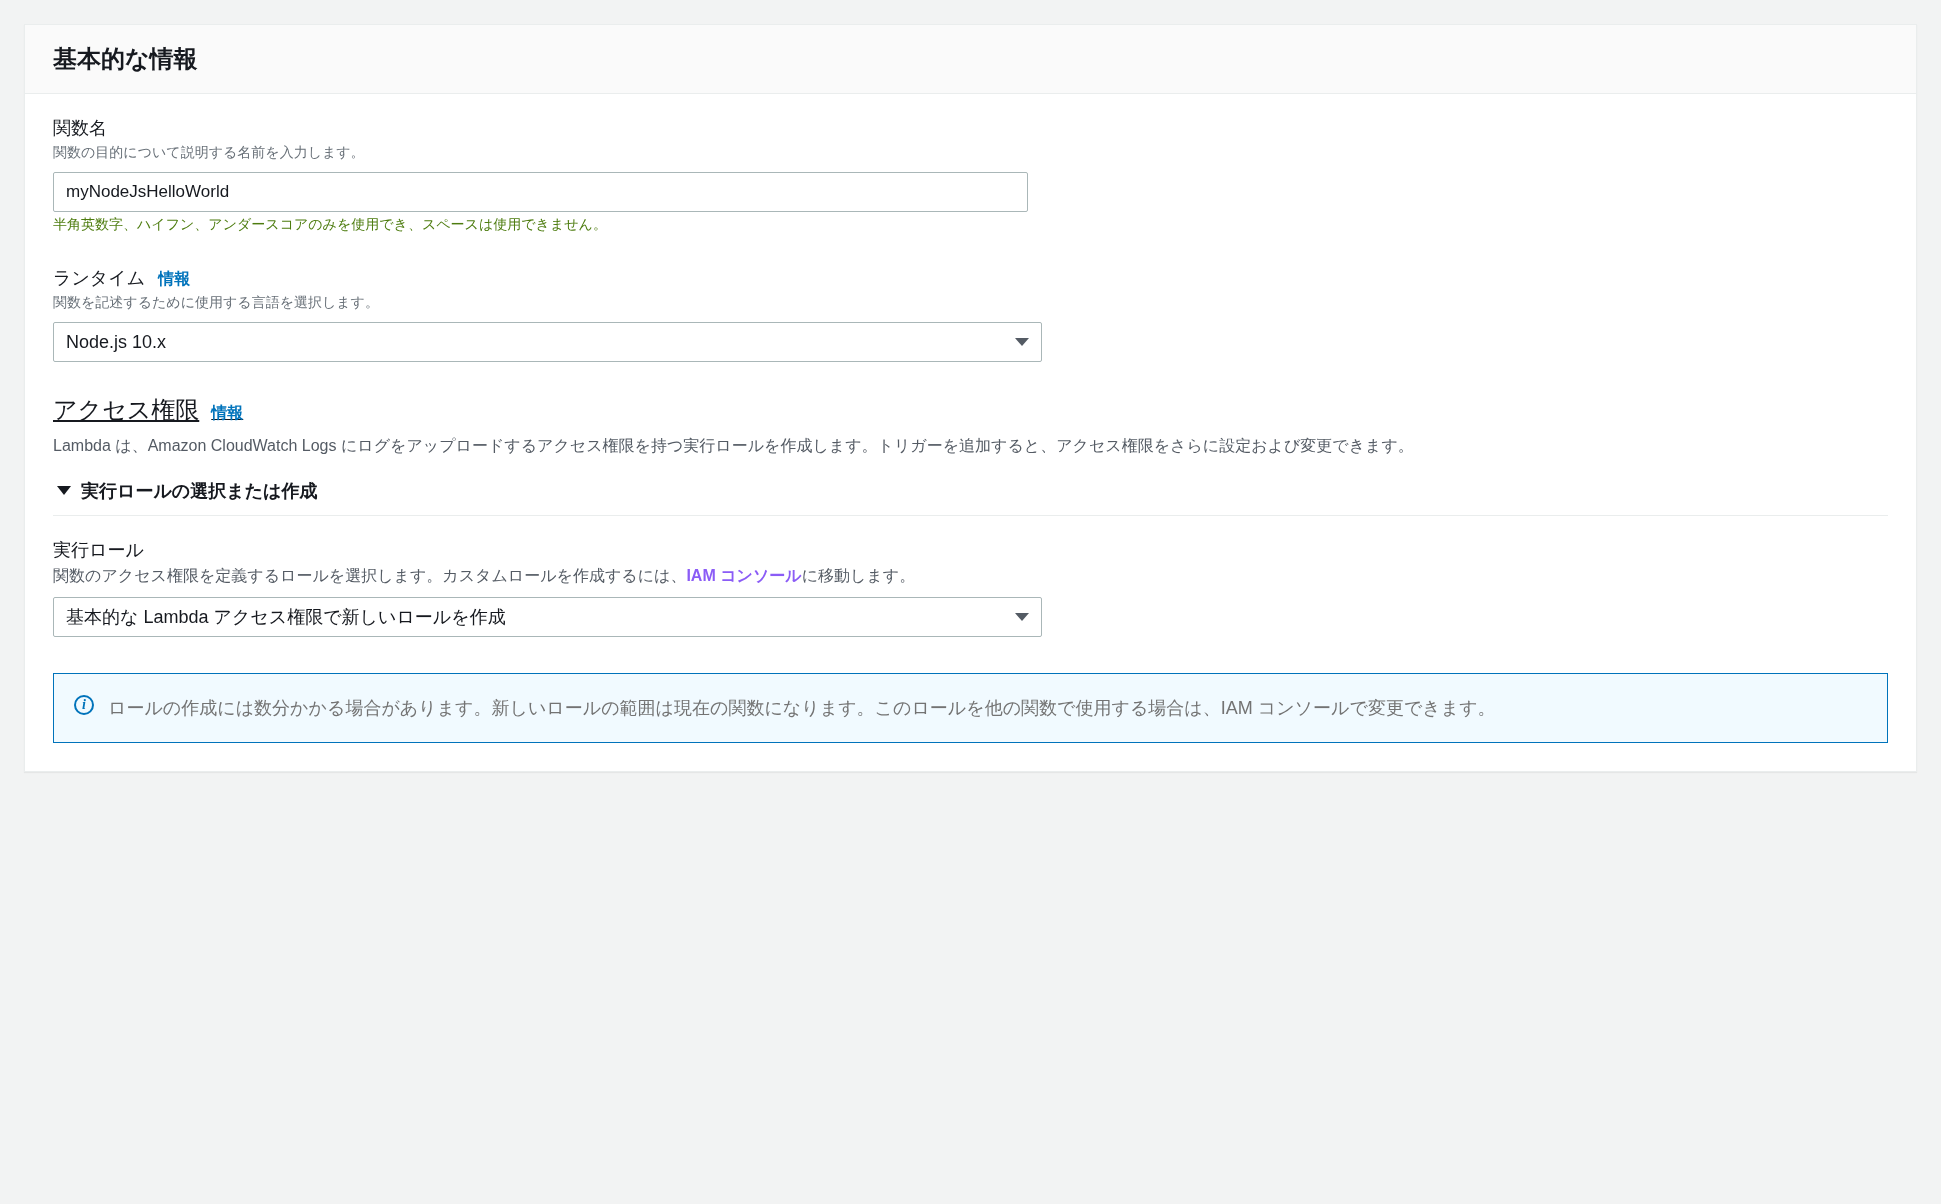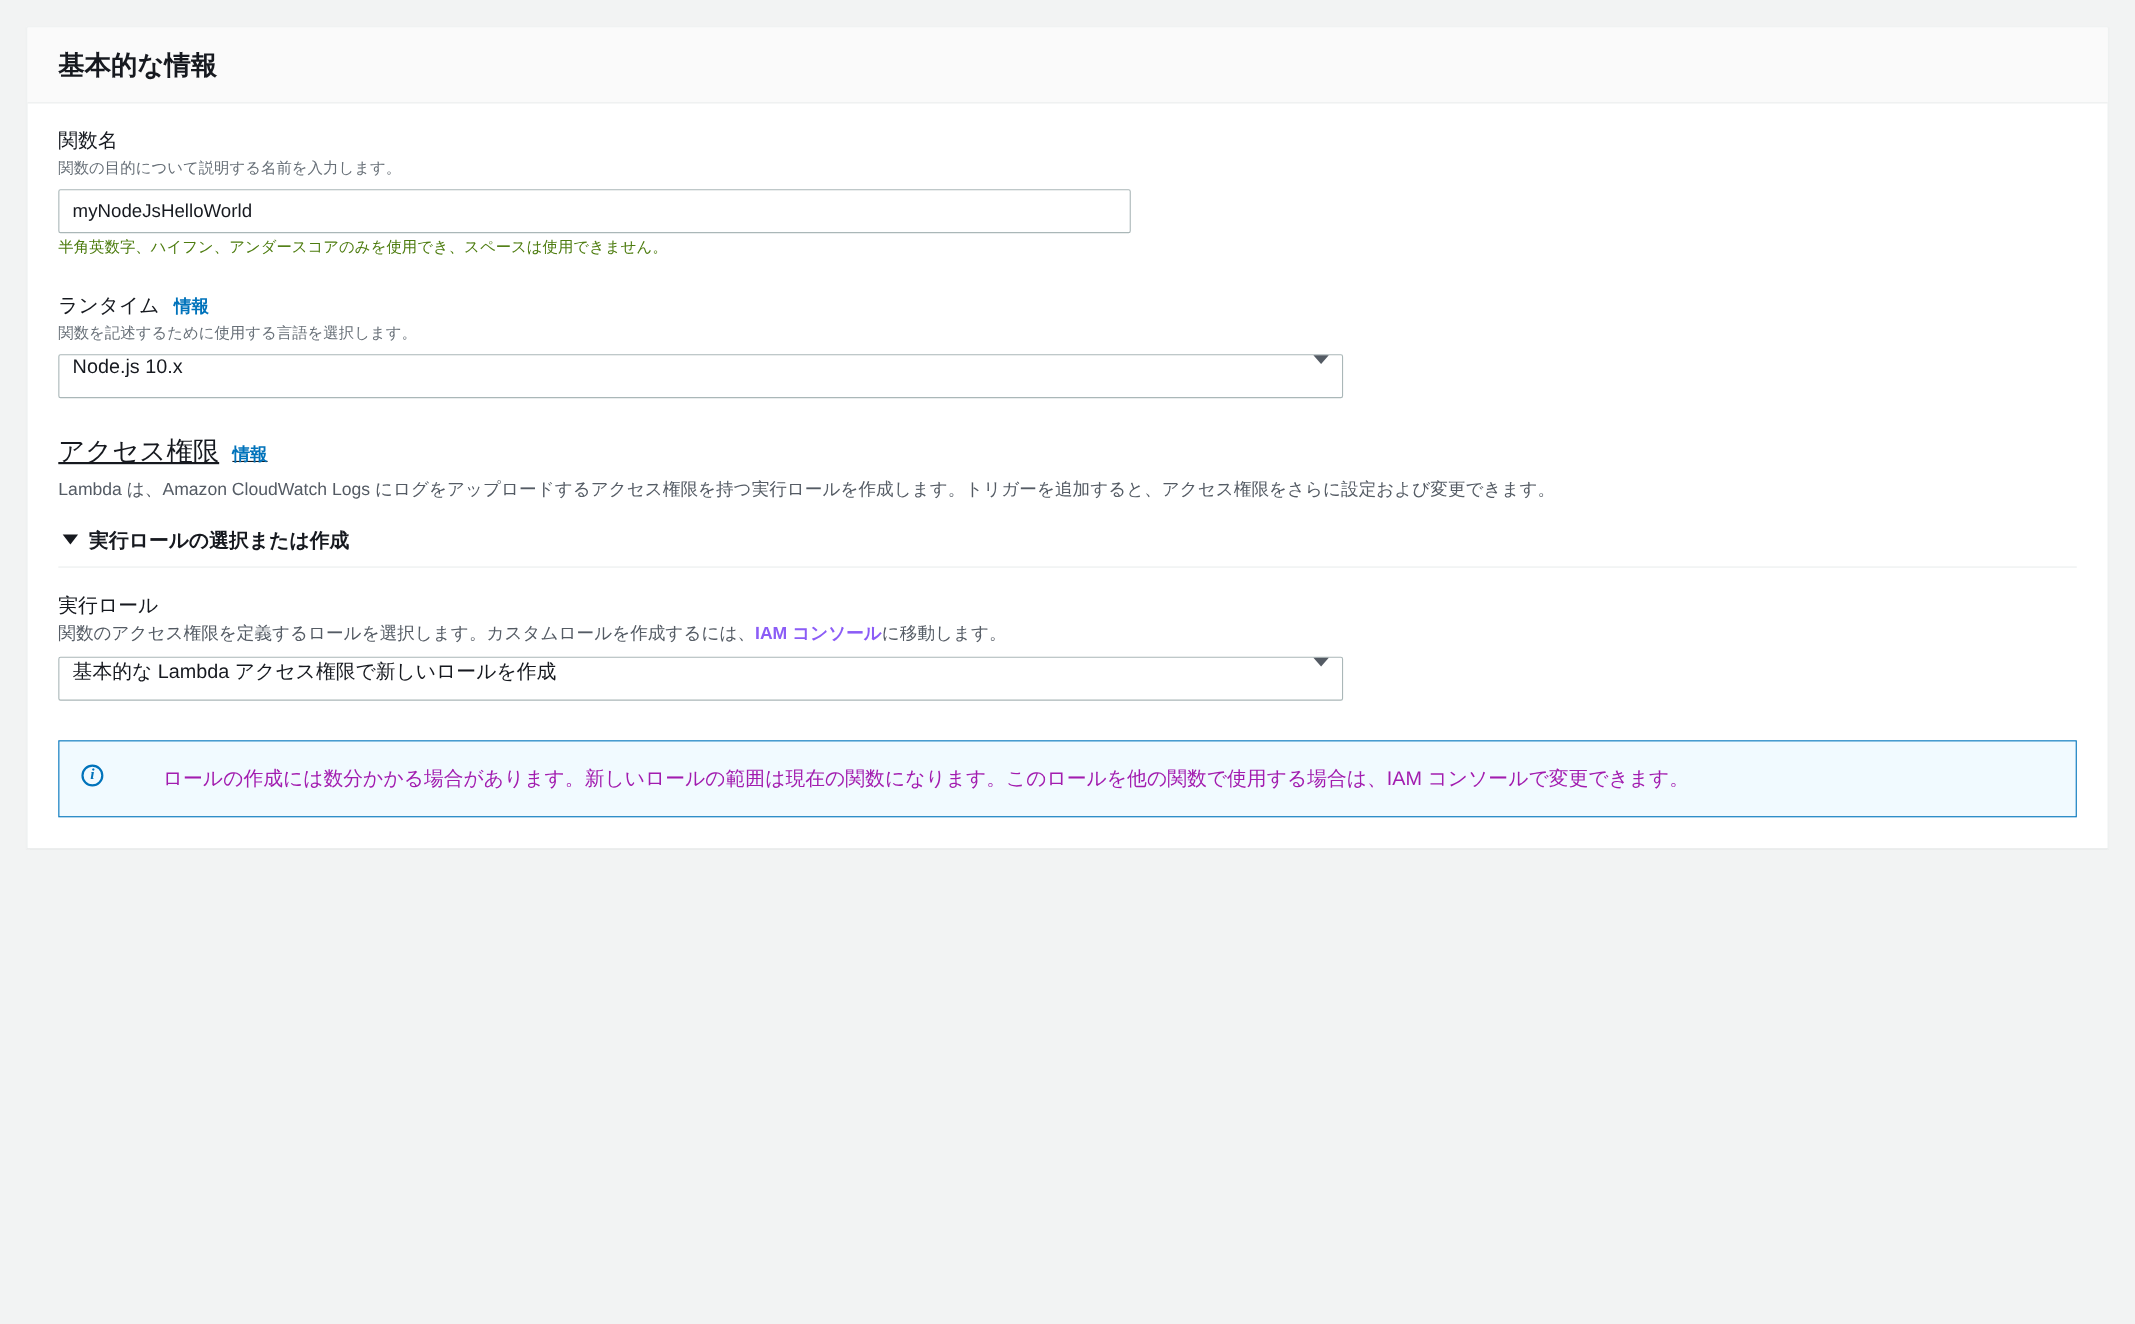--- a/index.html
+++ b/index.html
@@ -64,27 +64,28 @@
     max-width: 100%;
     height: 40px;
     padding: 6px 12px;
     font-size: 17px;
     border: 1px solid #aab7b8;
     border-radius: 2px;
     background: #fff;
     color: #16191f;
   }
   .aws-select {
-    width: 1168px;
+    width: 989px;
     max-width: 100%;
     height: 40px;
     border: 1px solid #aab7b8;
     border-radius: 2px;
     background: #fff;
     display: flex;
+    align-items: center;
     justify-content: space-between;
     padding: 0 12px;
     cursor: pointer;
     font-size: 18px;
   }
   .aws-select .caret {
     width: 0; height: 0;
     border-left: 7px solid transparent;
     border-right: 7px solid transparent;
     border-top: 8px solid #545b64;
@@ -163,23 +164,22 @@
     font-style: italic;
     display: flex;
     align-items: center;
     justify-content: center;
     font-size: 14px;
     line-height: 1;
     margin-top: 3px;
   }
   .info-box .info-text {
     font-size: 18px;
-    color: #a21caf;
+    color: #737373;
     line-height: 1.8;
-    margin-left: 40px;
   }
 </style>
 </head>
 <body>
 
 <div class="page">
   <div class="panel">
     <div class="panel-header">
       <h1>基本的な情報</h1>
     </div>

